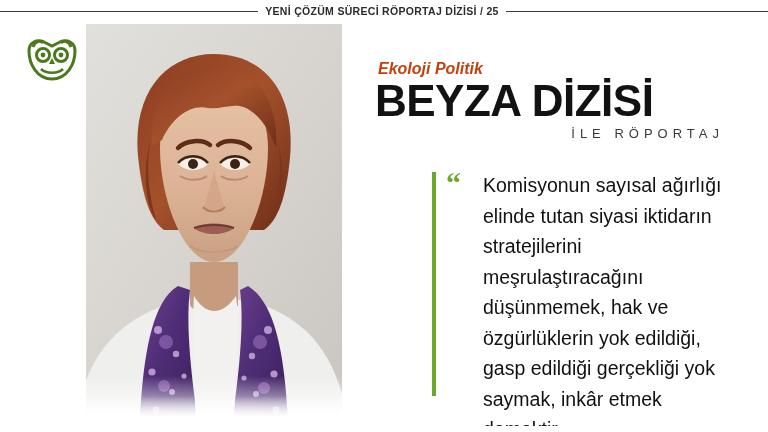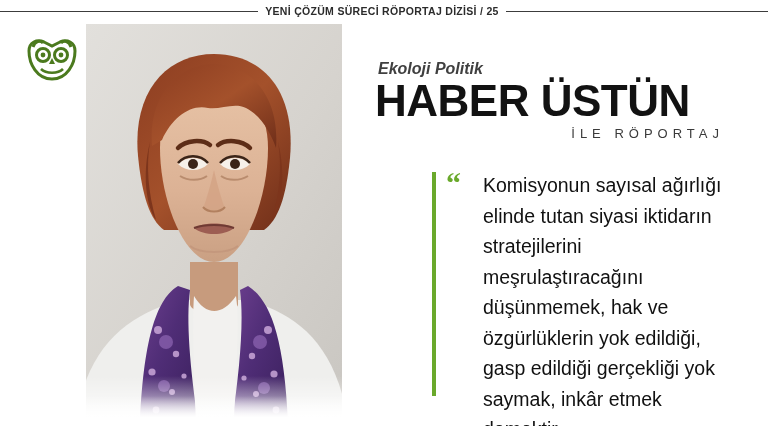--- a/index.html
+++ b/index.html
@@ -95,21 +95,21 @@
   }
 
   
   .kicker {
     position: absolute;
     left: 378px;
     top: 60px;
     font-size: 16px;
     font-weight: bold;
     font-style: italic;
-    color: #404040;
+    color: #c2410c;
     white-space: nowrap;
   }
   .headline {
     position: absolute;
     left: 375px;
     top: 76px;
     font-size: 44px;
     font-weight: bold;
     letter-spacing: -0.5px;
     color: #121212;
@@ -297,21 +297,21 @@
       <path d="M108 204 C118 200 138 200 148 204" stroke="#6f3a33" stroke-width="2" fill="none"></path>
 
       <path d="M104 222 C114 230 142 230 152 222" stroke="#c2957a" stroke-width="2" fill="none" opacity="0.8"></path>
 
       <rect x="0" y="352" width="256" height="46" fill="url(#fadeBottom)" opacity="0.95"></rect>
     </svg>
   </div>
   <div class="portrait-fade"></div>
 
   <div class="kicker">Ekoloji Politik</div>
-  <div class="headline">HABER ÜSTÜN</div>
+  <div class="headline">BEYZA DİZİSİ</div>
   <div class="subhead">İLE RÖPORTAJ</div>
 
   <div class="quote-bar"></div>
   <div class="quote-mark">“</div>
   <div class="quote-text">Komisyonun sayısal ağırlığı elinde tutan siyasi iktidarın stratejilerini meşrulaştıracağını düşünmemek, hak ve özgürlüklerin yok edildiği, gasp edildiği gerçekliği yok saymak, inkâr etmek demektir.</div>
 
   <div class="bottom-strip"></div>
 </div>
 
 </body></html>

